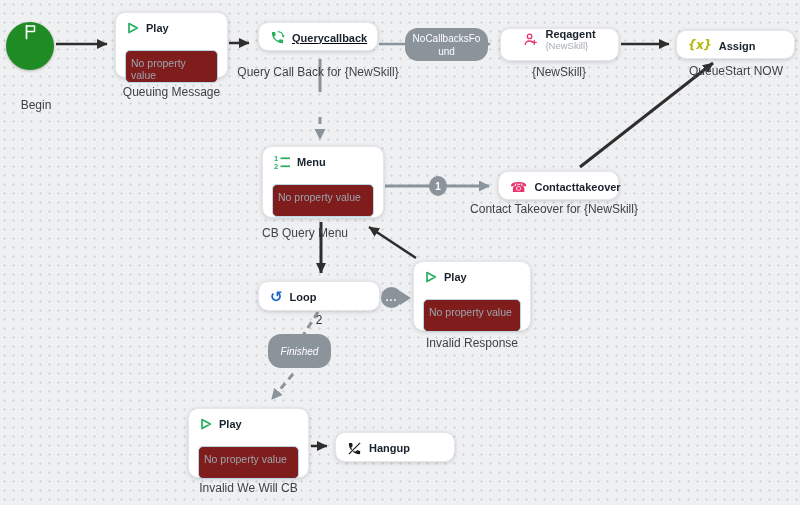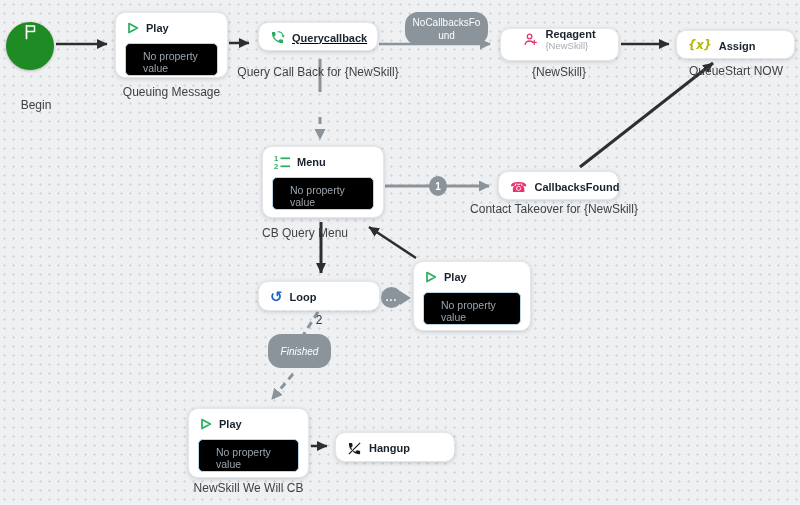--- a/index.html
+++ b/index.html
@@ -15,22 +15,22 @@
 
   .node {
     position:absolute; background:#fff; border:1px solid #e4e6e8;
     border-radius:10px; box-shadow:0 1px 4px rgba(25,35,45,.18); z-index:2;
   }
   .node-head { display:flex; align-items:center; gap:7px; height:29px; padding:0 11px; }
   .node-title { font-size:11px; font-weight:bold; color:#19222c; white-space:nowrap; }
   .node-sub { font-size:9.5px; color:#a6adb4; line-height:1.05; }
   .head-col { display:flex; flex-direction:column; justify-content:center; line-height:1.15; }
   .prop-box {
-    margin:1px 9px; height:33px; border:1px solid #b9d6e6; border-radius:5px;
-    padding:6px 17px; font-size:10.5px; color:#9ba5ad; background:#000000;
+    margin:8px 9px; height:33px; border:1px solid #b9d6e6; border-radius:5px;
+    padding:6px 5px; font-size:10.5px; color:#9ba5ad; background:#7f1d1d;
   }
   .caption { position:absolute; font-size:12px; color:#3f4348; text-align:center; z-index:2; }
   .caption.wrap { word-break:break-all; line-height:1.25; }
 
   .pill {
     position:absolute; background:#8b939b; color:#fff; border-radius:13px;
     display:flex; align-items:center; justify-content:center; text-align:center;
     font-size:10px; line-height:1.3; padding:2px 6px; z-index:3; word-break:break-all;
   }
   .badge-circle {
@@ -49,21 +49,21 @@
   
   #node-begin { position:absolute; left:6px; top:22px; width:48px; height:48px;
     border-radius:50%; background:#1f8b24; display:flex; align-items:flex-start;
     justify-content:center; z-index:2; box-shadow:0 1px 3px rgba(0,0,0,.25); }
 
   
   #node-play1   { left:115px; top:12px;  width:113px; height:66px; }
   #cap-play1    { left:113px; top:85px;  width:117px; }
   #node-qcb     { left:258px; top:22px;  width:120px; height:29px;text-decoration:underline; }
   #cap-qcb      { left:228px; top:65px;  width:180px; }
-  #pill-ncf     { left:405px; top:12px;  width:83px;  height:33px; }
+  #pill-ncf     { left:405px; top:28px;  width:83px;  height:33px; }
   #node-req     { left:500px; top:28px;  width:119px; height:33px; }
   #cap-req      { left:499px; top:65px;  width:120px; }
   #node-assign  { left:676px; top:30px;  width:119px; height:29px; }
   #cap-assign   { left:666px; top:64px;  width:140px; }
   #pill-cbf     { left:283px; top:93px;  width:79px;  height:23px; font-size:9.8px; white-space:nowrap; }
   #node-menu    { left:262px; top:146px; width:122px; height:72px; }
   #cap-menu     { left:244px; top:226px; width:122px; }
   #badge-1      { left:429px; top:176px; width:18px;  height:20px; }
   #node-cto     { left:498px; top:171px; width:121px; height:29px; }
   #cap-cto      { left:470px; top:202px; width:168px; }
@@ -192,21 +192,21 @@
     </div>
     <div class="prop-box">No property value</div>
   </div>
   <div class="caption" id="cap-menu">CB Query Menu</div>
 
   <div class="badge-circle" id="badge-1">1</div>
 
   <div class="node" id="node-cto">
     <div class="node-head">
       <span class="icon uni-icon cto-glyph">☎</span>
-      <span class="node-title">CallbacksFound</span>
+      <span class="node-title">Contacttakeover</span>
     </div>
   </div>
   <div class="caption wrap" id="cap-cto">Contact Takeover for {NewSkill}</div>
 
   <div class="node" id="node-loop">
     <div class="node-head" style="height:30px;">
       <span class="icon uni-icon loop-glyph">↺</span>
       <span class="node-title">Loop</span>
     </div>
   </div>
@@ -219,35 +219,36 @@
     <div class="node-head">
       <span class="icon">
         <svg width="12" height="12" viewBox="0 0 12 12">
             <path d="M2 1.5 L10.3 6 L2 10.5 Z" stroke="#27ae60" stroke-width="1.7" fill="none" stroke-linejoin="round"></path>
           </svg>
       </span>
       <span class="node-title">Play</span>
     </div>
     <div class="prop-box">No property value</div>
   </div>
+  <div class="caption" id="cap-play2">Invalid Response</div>
 
   <div class="pill" id="pill-fin">Finished</div>
 
   <div class="node" id="node-play3">
     <div class="node-head">
       <span class="icon">
         <svg width="12" height="12" viewBox="0 0 12 12">
             <path d="M2 1.5 L10.3 6 L2 10.5 Z" stroke="#27ae60" stroke-width="1.7" fill="none" stroke-linejoin="round"></path>
           </svg>
       </span>
       <span class="node-title">Play</span>
     </div>
     <div class="prop-box">No property value</div>
   </div>
-  <div class="caption" id="cap-play3">NewSkill We Will CB</div>
+  <div class="caption" id="cap-play3">Invalid We Will CB</div>
 
   <div class="node" id="node-hangup">
     <div class="node-head" style="height:30px;border-radius:9px;">
       <span class="icon">
         <svg width="15" height="15" viewBox="0 0 24 24">
           <path d="M6.62 10.79c1.44 2.83 3.76 5.14 6.59 6.59l2.2-2.2c.27-.27.67-.36 1.02-.24 1.12.37 2.33.57 3.57.57.55 0 1 .45 1 1V20c0 .55-.45 1-1 1-9.39 0-17-7.61-17-17 0-.55.45-1 1-1h3.5c.55 0 1 .45 1 1 0 1.25.2 2.45.57 3.57.11.35.03.74-.25 1.02l-2.2 2.2z" fill="#1a1a1a"></path>
           <line x1="3" y1="21" x2="21" y2="3" stroke="#ffffff" stroke-width="4"></line>
           <line x1="3" y1="21" x2="21" y2="3" stroke="#1a1a1a" stroke-width="2"></line>
         </svg>
       </span>

